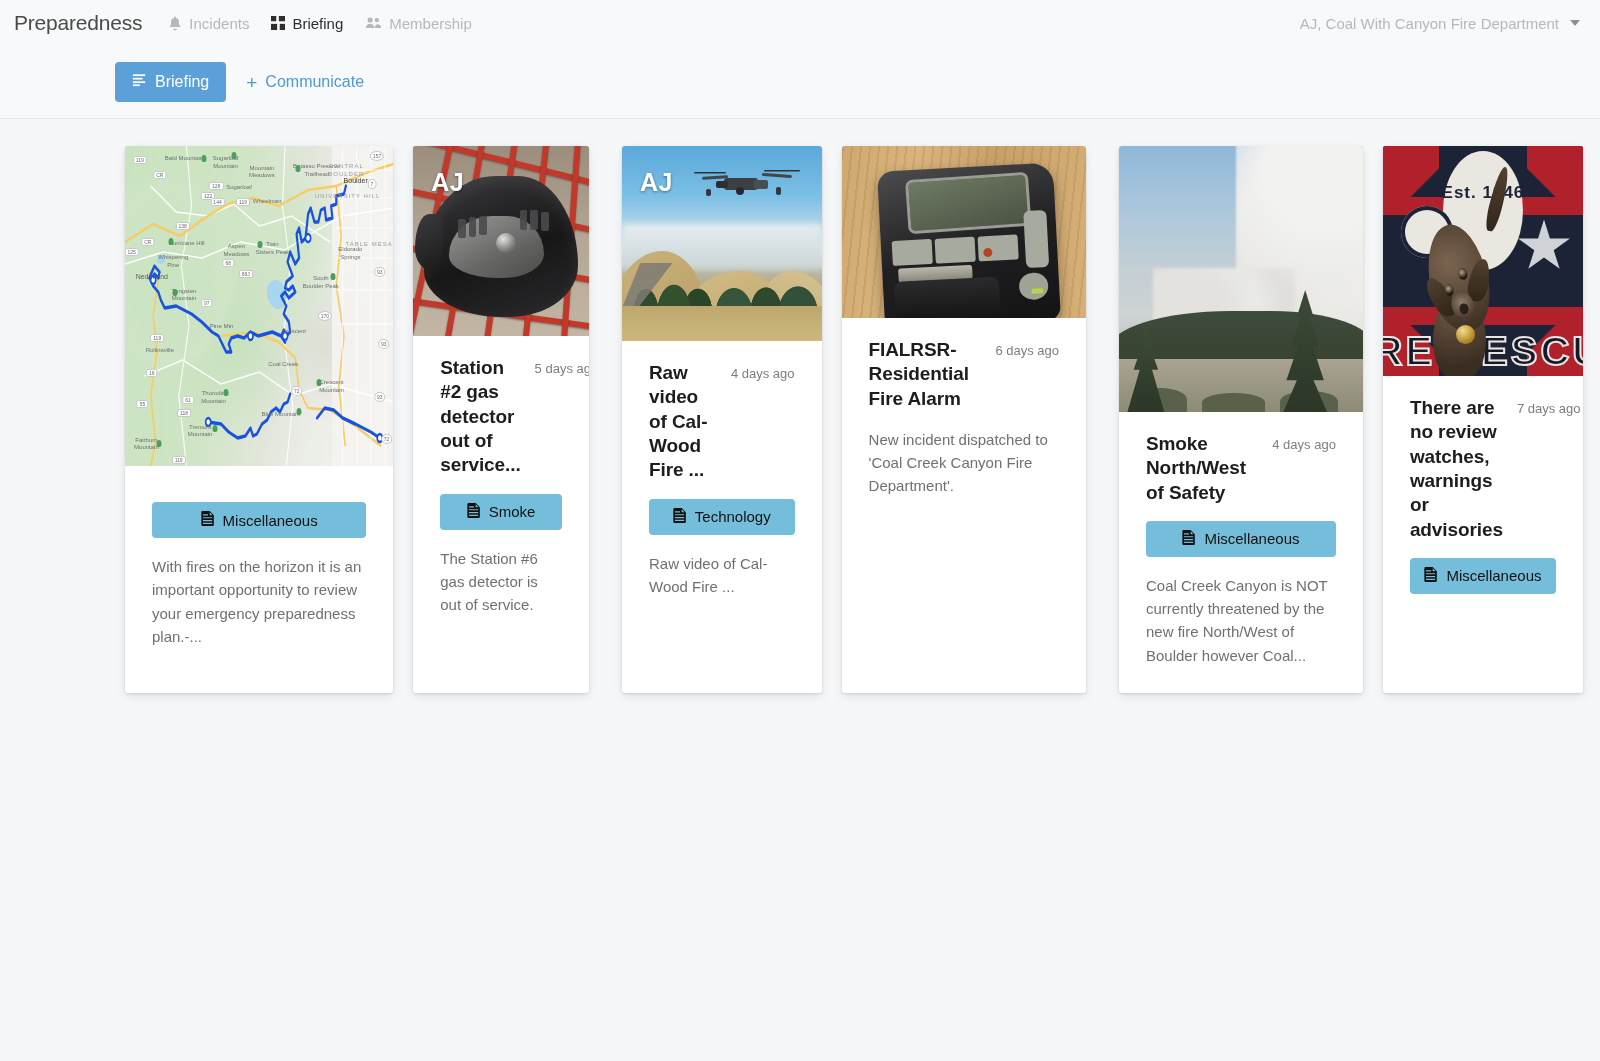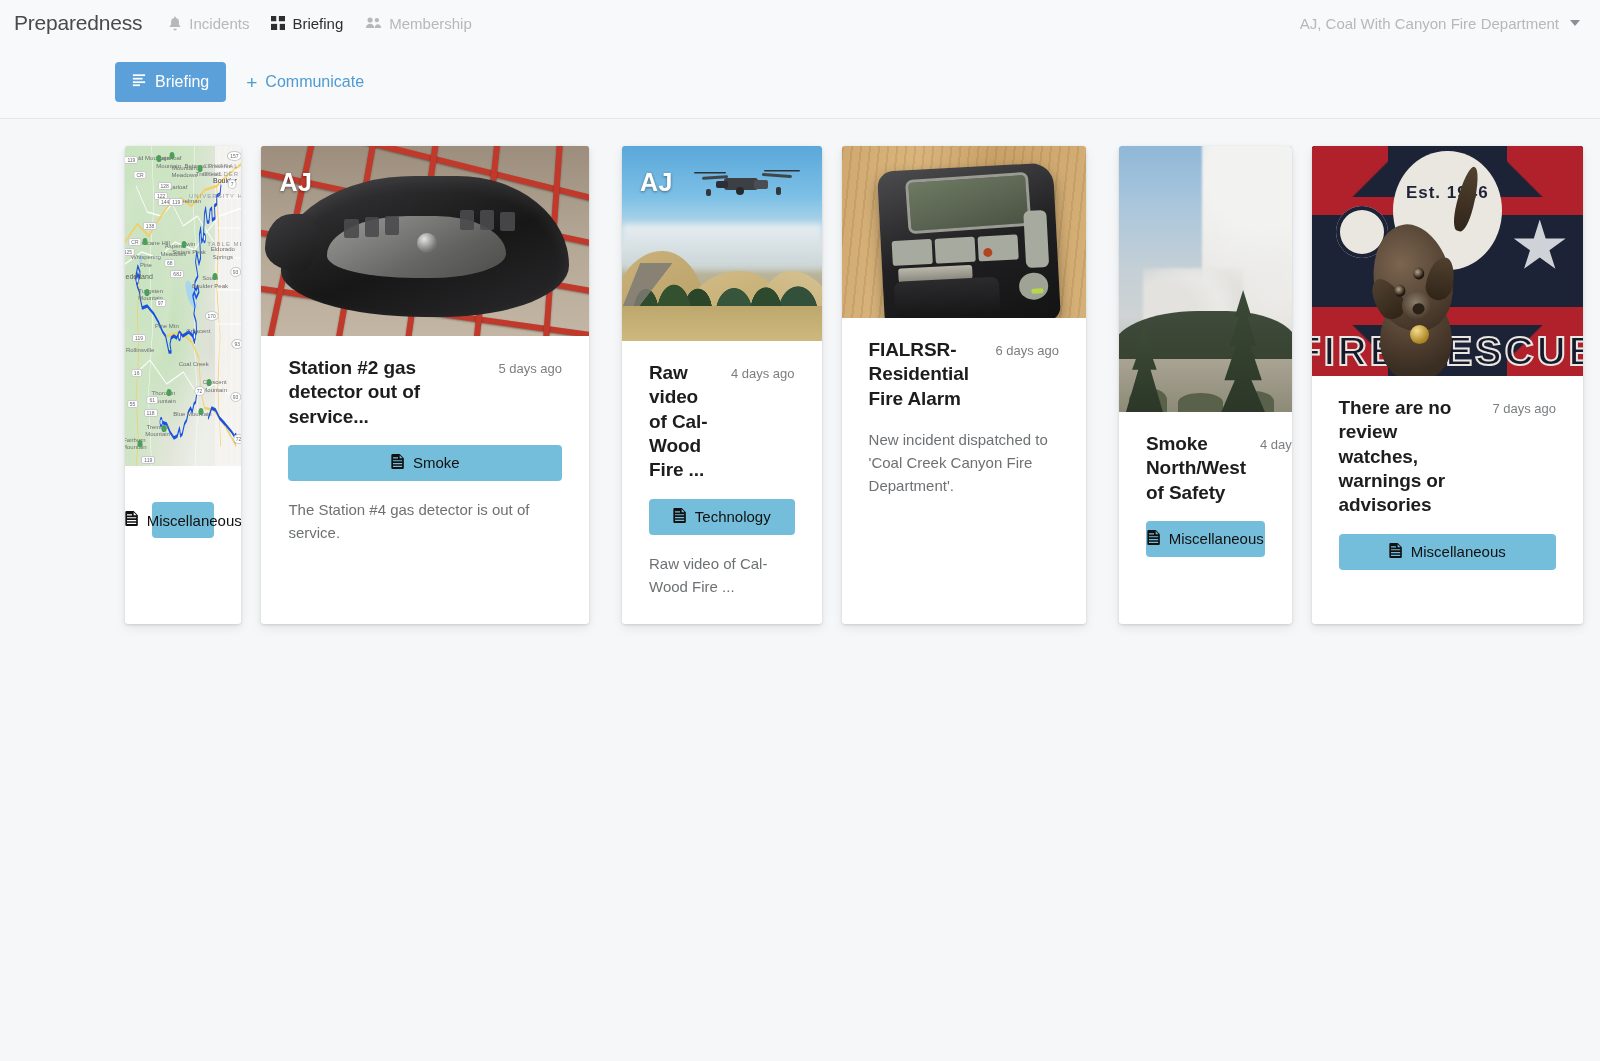--- a/index.html
+++ b/index.html
@@ -632,20 +632,21 @@
 
         <div class="card-body">
           <div class="badge blue">
             <span>
               <svg width="14" height="15" viewBox="0 0 16 18">
                   <path d="M10 0H1.5A1.5 1.5 0 0 0 0 1.5v15A1.5 1.5 0 0 0 1.5 18h12a1.5 1.5 0 0 0 1.5-1.5V5zM10 1.6 13.4 5H10zM2 4h6v1.4H2zm0 3.4h11V8.8H2zm0 3.4h11v1.4H2zm0 3.4h11v1.4H2z"></path>
                 </svg>
             </span>
             <span>Miscellaneous</span>
           </div>
+          <div class="card-excerpt">With fires on the horizon it is an important opportunity to review your emergency preparedness plan.-...</div>
         </div>
       </div>
 
       <div class="card">
         <div class="card-media goggles">
           <div class="floor"></div>
           <div class="rack">
             <i style="left:-6%;top:8%;width:130%;height:6px;transform:rotate(14deg)"></i>
             <i style="left:-6%;top:34%;width:130%;height:6px;transform:rotate(12deg)"></i>
             <i style="left:-6%;top:62%;width:130%;height:6px;transform:rotate(10deg)"></i>
@@ -676,21 +677,21 @@
             <span class="card-age">5 days ago</span>
           </div>
           <div class="badge blue">
             <span>
               <svg width="14" height="15" viewBox="0 0 16 18">
                   <path d="M10 0H1.5A1.5 1.5 0 0 0 0 1.5v15A1.5 1.5 0 0 0 1.5 18h12a1.5 1.5 0 0 0 1.5-1.5V5zM10 1.6 13.4 5H10zM2 4h6v1.4H2zm0 3.4h11V8.8H2zm0 3.4h11v1.4H2zm0 3.4h11v1.4H2z"></path>
                 </svg>
             </span>
             <span>Smoke</span>
           </div>
-          <div class="card-excerpt">The Station #4 gas detector is out of service.</div>
+          <div class="card-excerpt">The Station #6 gas detector is out of service.</div>
         </div>
       </div>
     </div>
 
     <div class="column">
 
       <div class="card">
         <div class="card-media drone">
           <div class="fog"></div>
           <div class="hillA"></div>
@@ -783,20 +784,21 @@
             <span class="card-age">4 days ago</span>
           </div>
           <div class="badge blue">
             <span>
               <svg width="14" height="15" viewBox="0 0 16 18">
                   <path d="M10 0H1.5A1.5 1.5 0 0 0 0 1.5v15A1.5 1.5 0 0 0 1.5 18h12a1.5 1.5 0 0 0 1.5-1.5V5zM10 1.6 13.4 5H10zM2 4h6v1.4H2zm0 3.4h11V8.8H2zm0 3.4h11v1.4H2zm0 3.4h11v1.4H2z"></path>
                 </svg>
             </span>
             <span>Miscellaneous</span>
           </div>
+          <div class="card-excerpt">Coal Creek Canyon is NOT currently threatened by the new fire North/West of Boulder however Coal...</div>
         </div>
       </div>
 
       <div class="card">
         <div class="card-media dog">
           <div class="rugcross"></div>
           <div class="rugband-h"></div>
           <div class="rugband-v"></div>
           <div class="redband-h"></div>
           <div class="redband-h2"></div>

